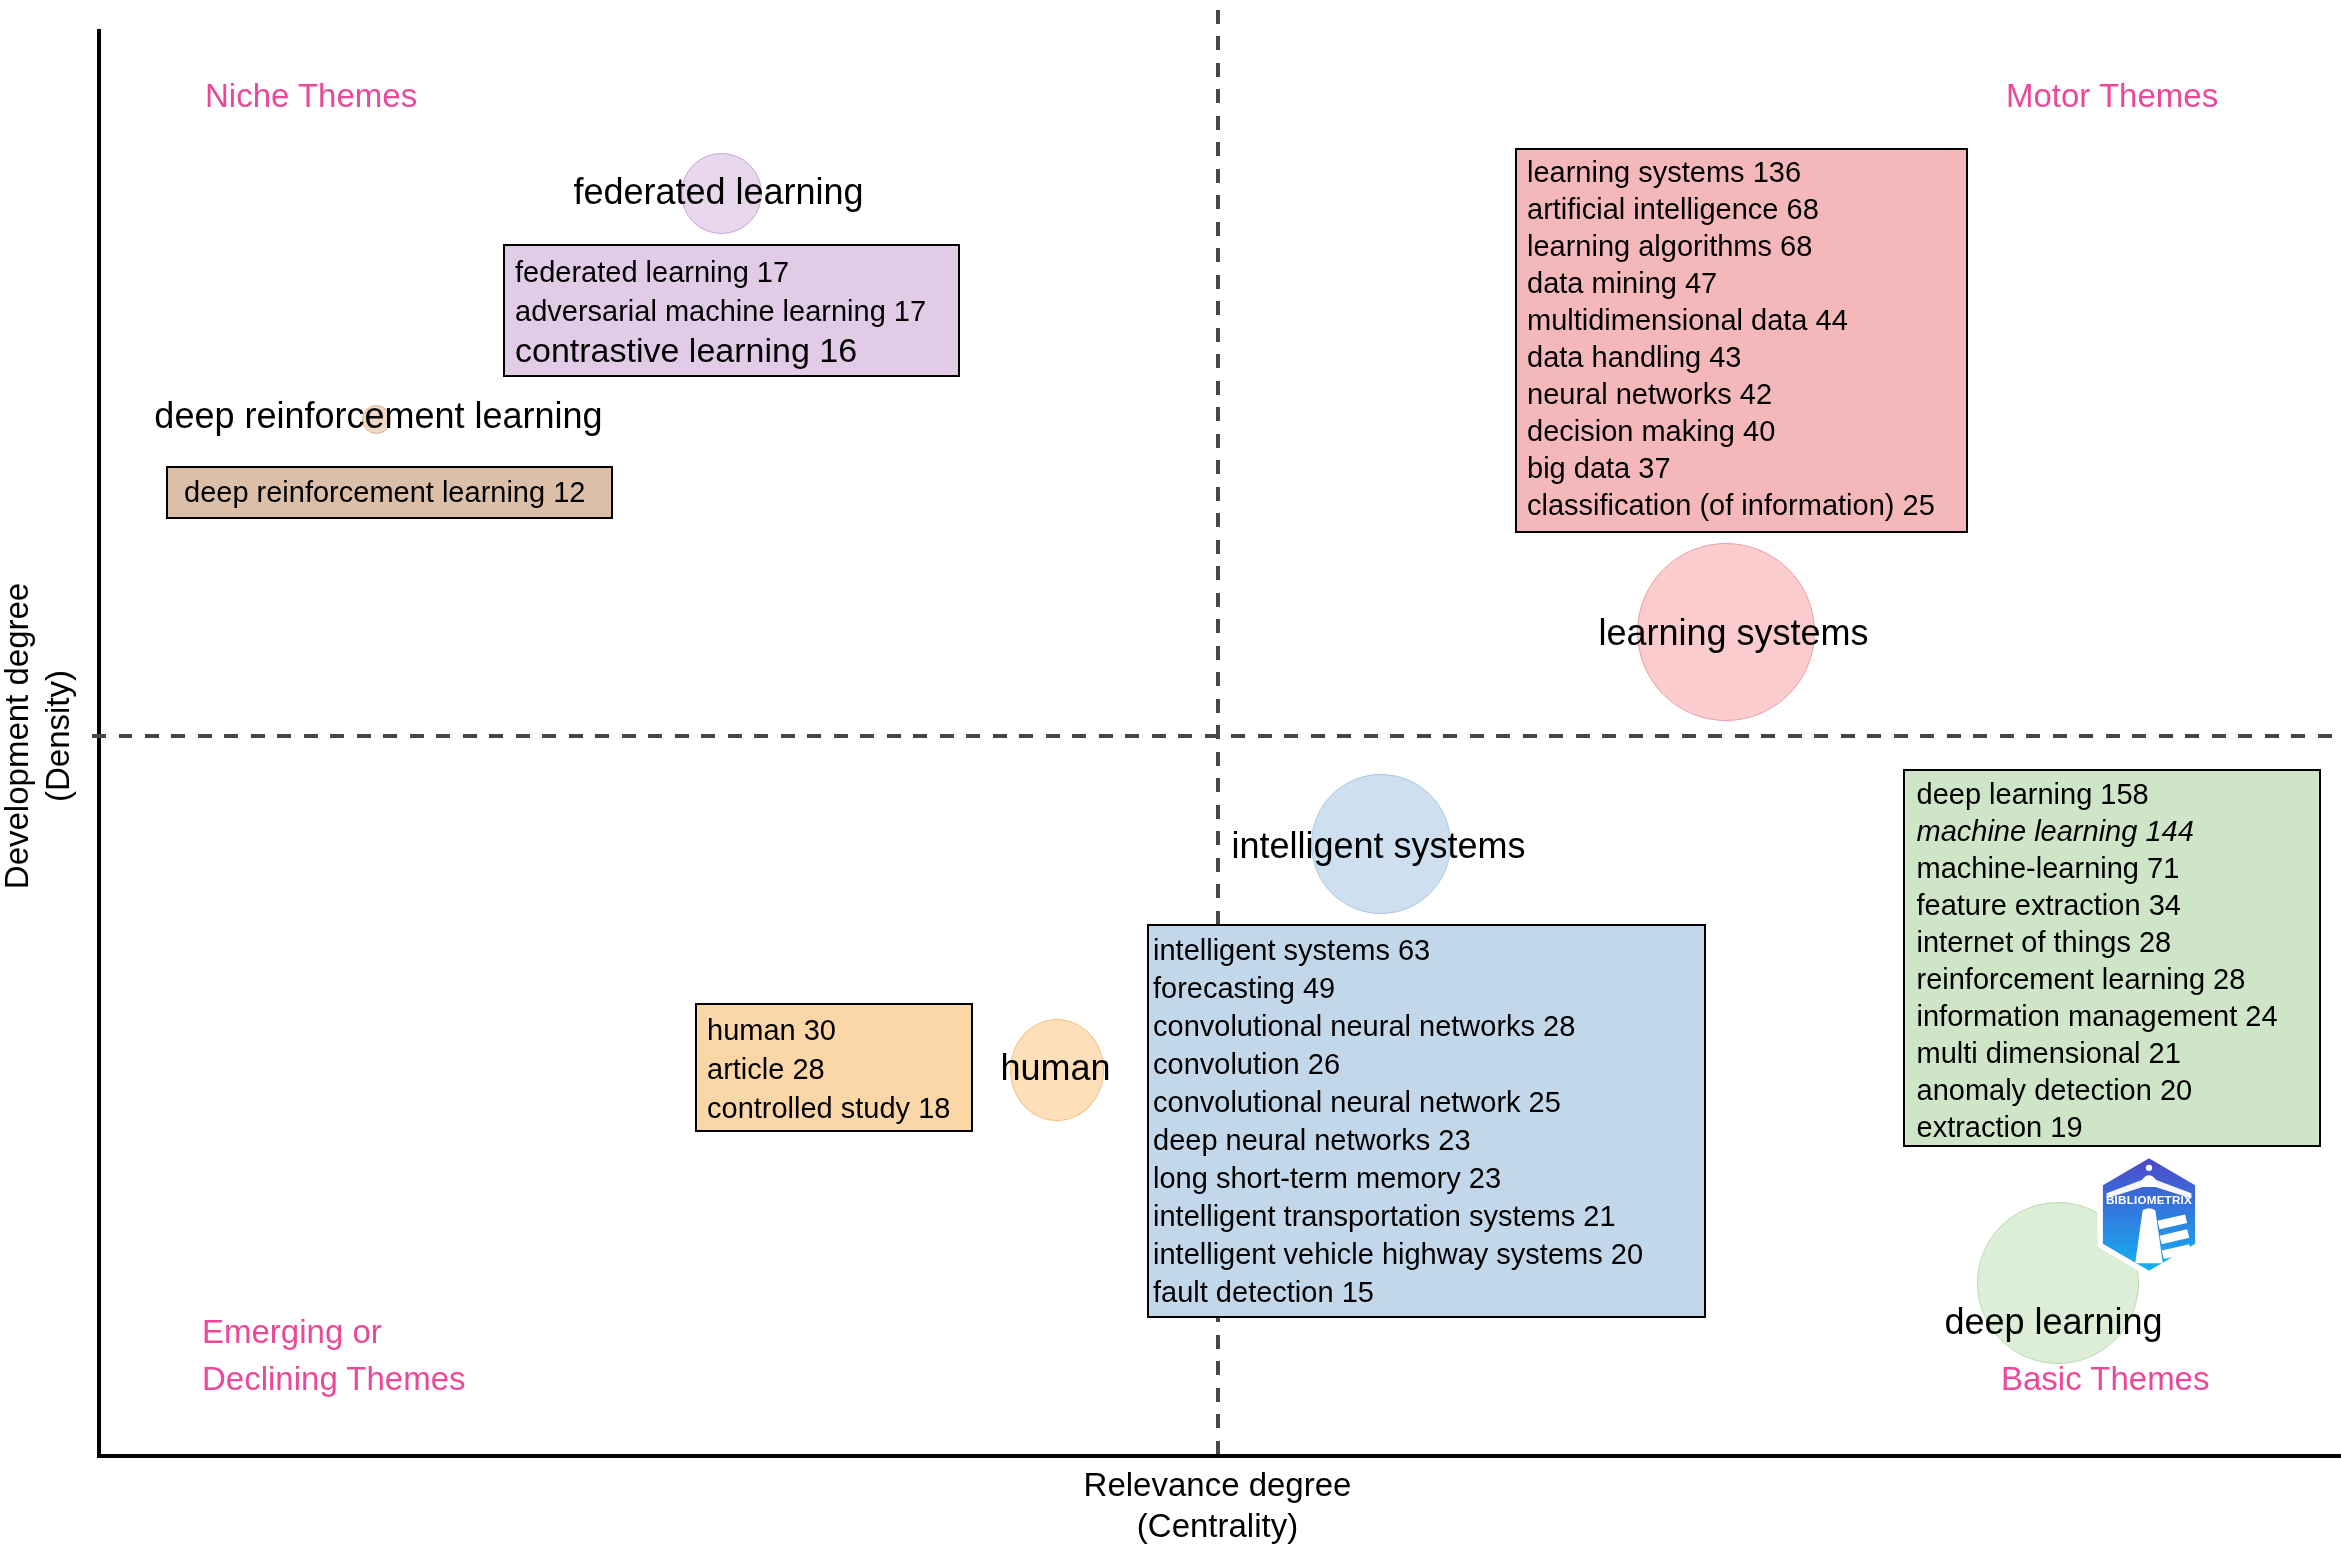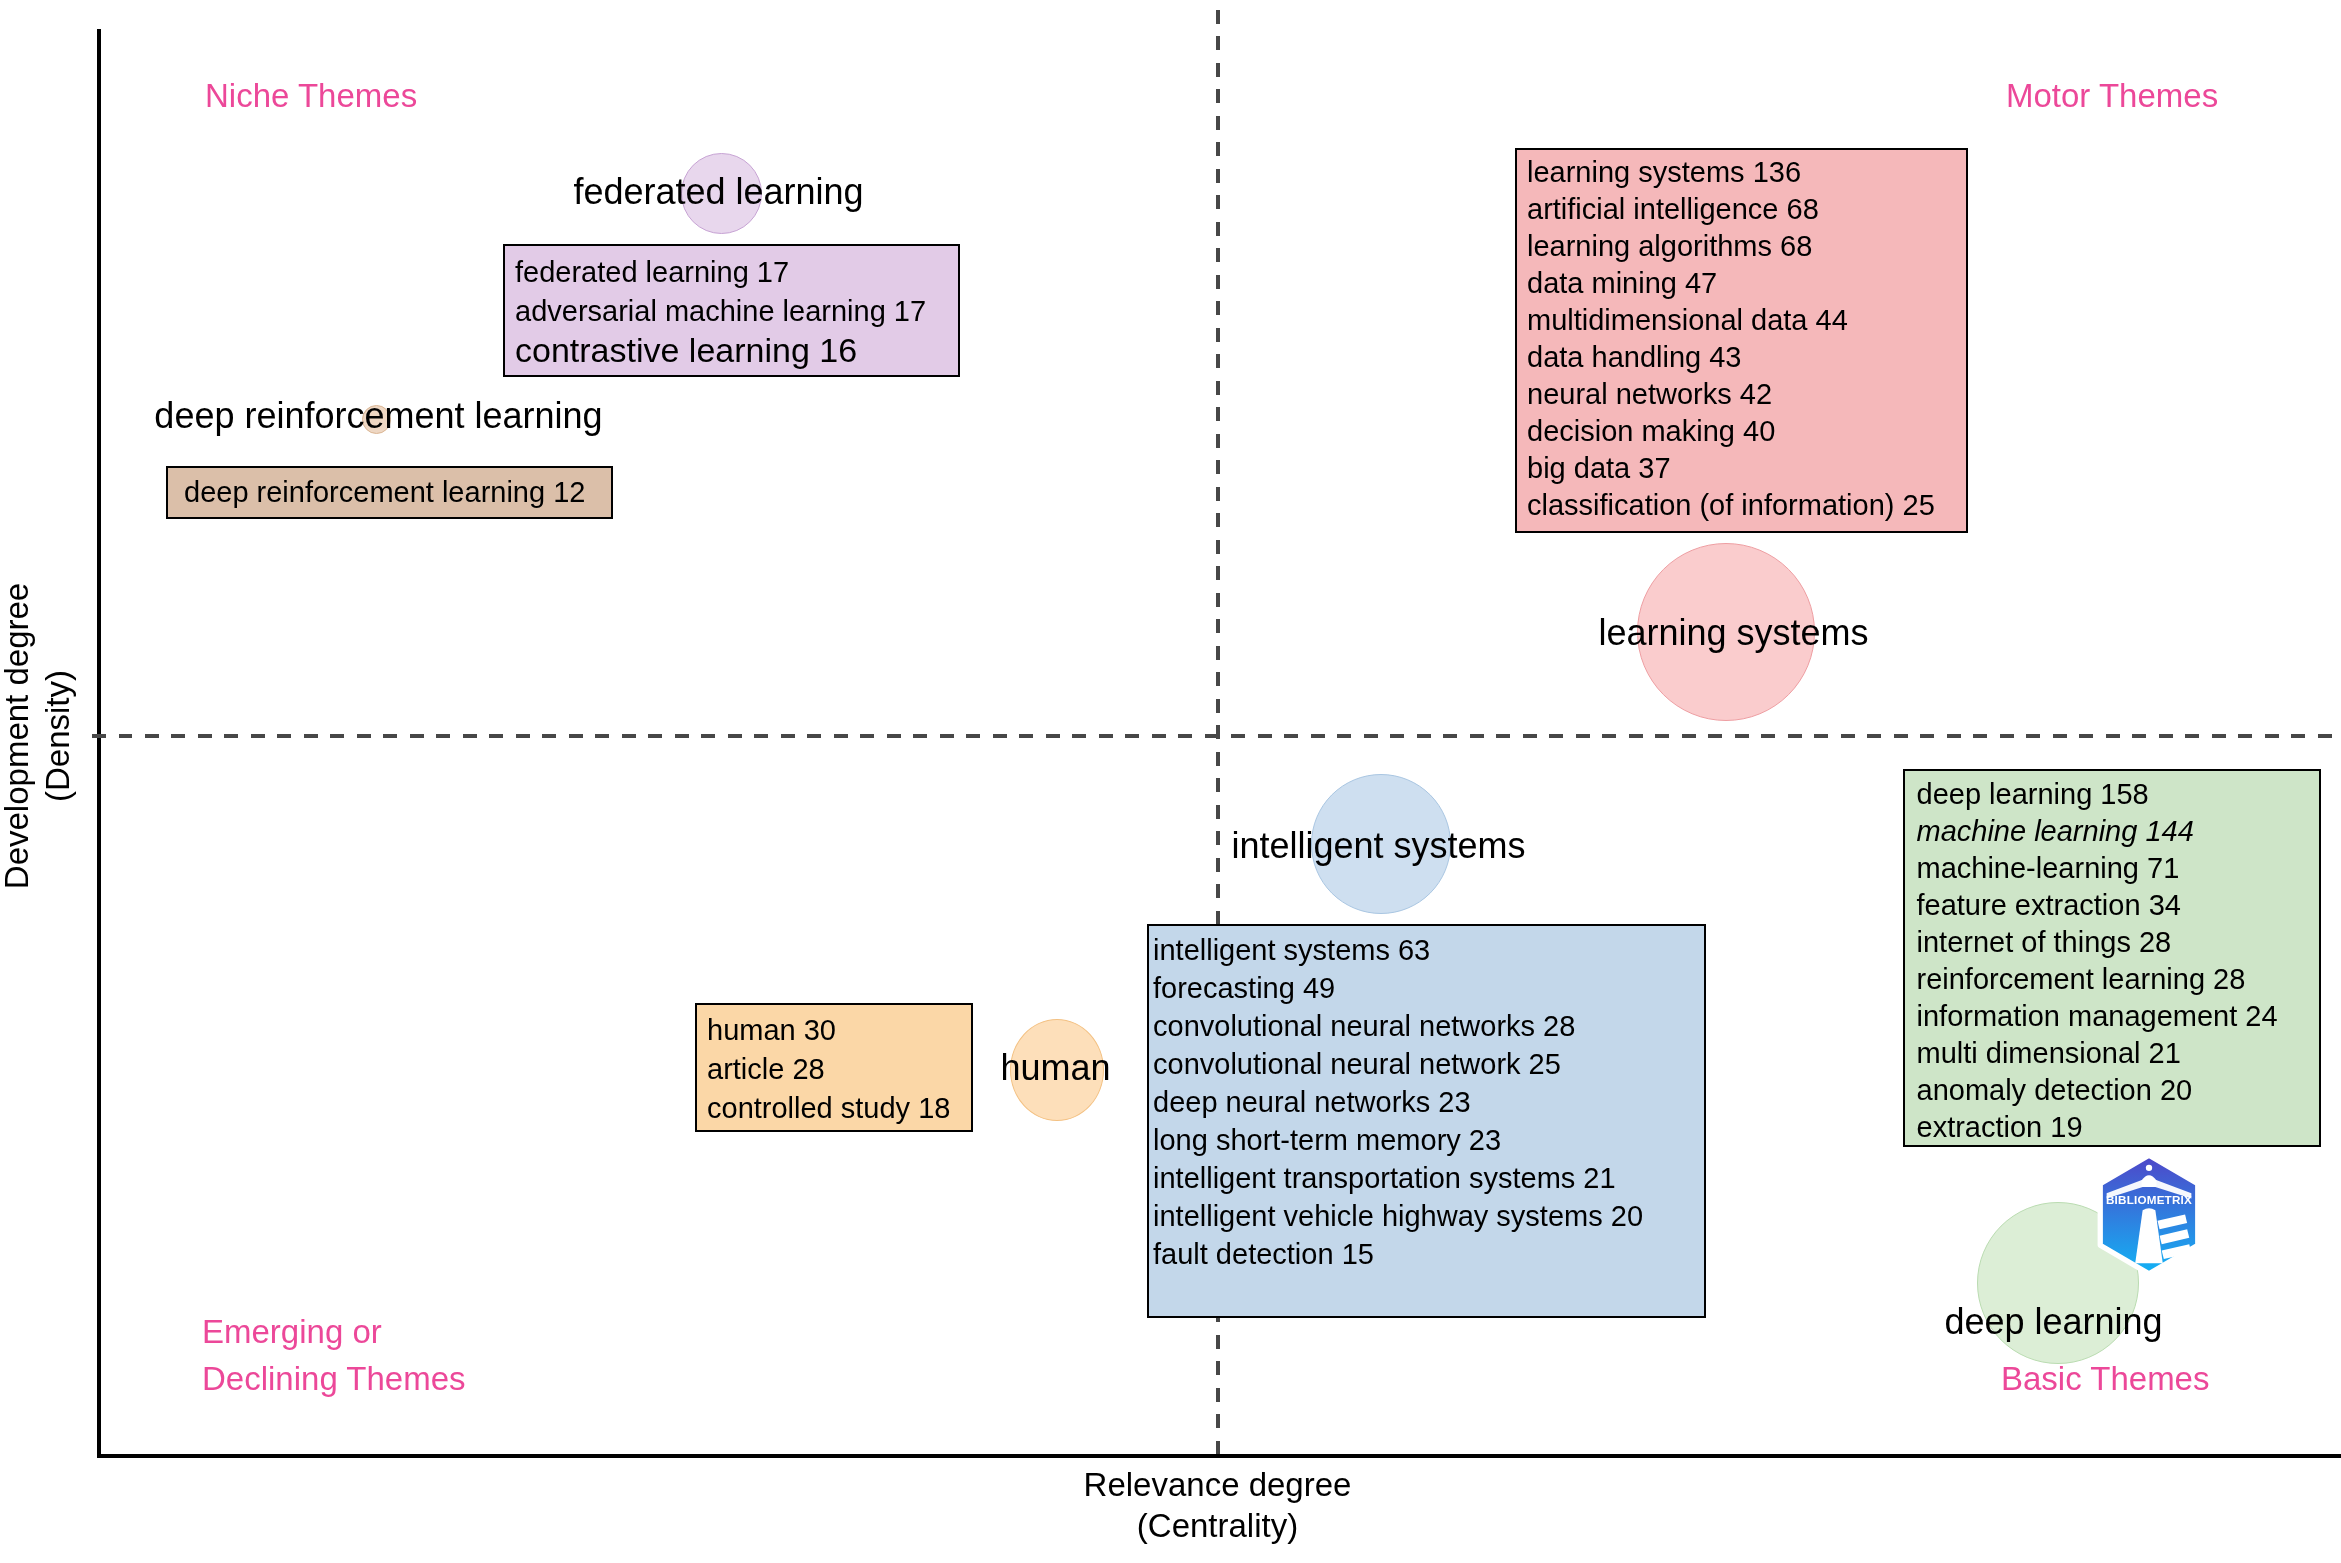--- a/index.html
+++ b/index.html
@@ -90,20 +90,21 @@
     <div class="bl">neural networks 42</div>
     <div class="bl">decision making 40</div>
     <div class="bl">big data 37</div>
     <div class="bl">classification (of information) 25</div>
   </div>
 
   <div class="abs tbox b-blue" style="left:1147px;top:924px;width:559px;height:394px;padding:5px 4px;">
     <div class="bl" style="line-height:38px;">intelligent systems 63</div>
     <div class="bl" style="line-height:38px;">forecasting 49</div>
     <div class="bl" style="line-height:38px;">convolutional neural networks 28</div>
+    <div class="bl" style="line-height:38px;">convolution 26</div>
     <div class="bl" style="line-height:38px;">convolutional neural network 25</div>
     <div class="bl" style="line-height:38px;">deep neural networks 23</div>
     <div class="bl" style="line-height:38px;">long short-term memory 23</div>
     <div class="bl" style="line-height:38px;">intelligent transportation systems 21</div>
     <div class="bl" style="line-height:38px;">intelligent vehicle  highway systems 20</div>
     <div class="bl" style="line-height:38px;">fault detection 15</div>
   </div>
 
   <div class="abs tbox b-orange" style="left:695px;top:1003px;width:278px;height:129px;padding:6.4px 10px;">
     <div class="bl" style="line-height:39px;font-size:29px;">human 30</div>

